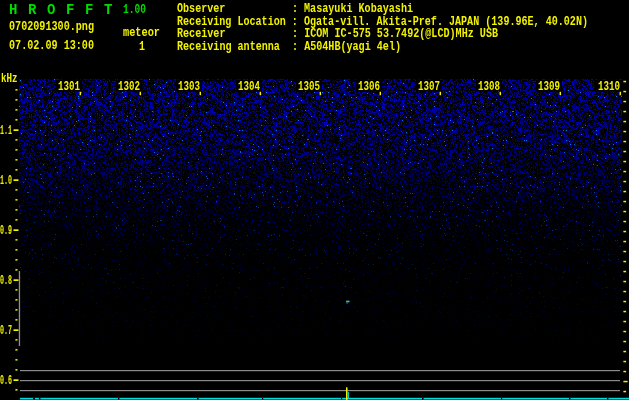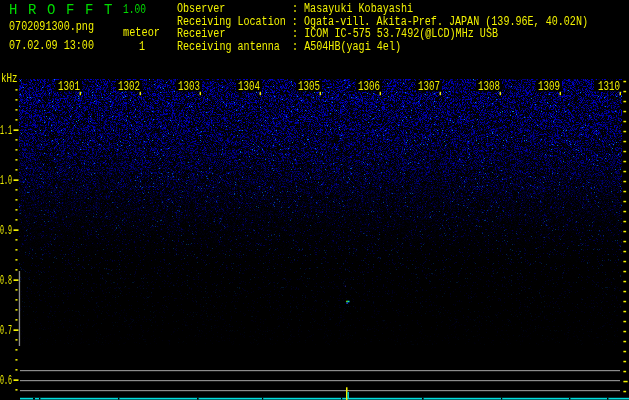--- a/index.html
+++ b/index.html
@@ -1,16 +1,16 @@
 <!DOCTYPE html>
 <html><head>
 <meta charset="utf-8">
 <style>
   html,body{margin:0;padding:0;background:#000;}
-  #page{position:relative;width:629px;height:400px;background:#000;overflow:hidden;}
+  #page{position:relative;width:629px;height:400px;background:#000;overflow:hidden;font-weight:bold;}
   svg{display:block;opacity:0.9999;will-change:transform;}
   text{font-family:"Liberation Mono", monospace;}
 </style>
 </head>
 <body>
 <div id="page">
 <svg width="629" height="400" viewBox="0 0 629 400">
   <defs>
     <filter id="nzA" x="0" y="0" width="100%" height="100%" color-interpolation-filters="sRGB">
       <feTurbulence type="fractalNoise" baseFrequency="0.79" numOctaves="1" seed="11"></feTurbulence>

